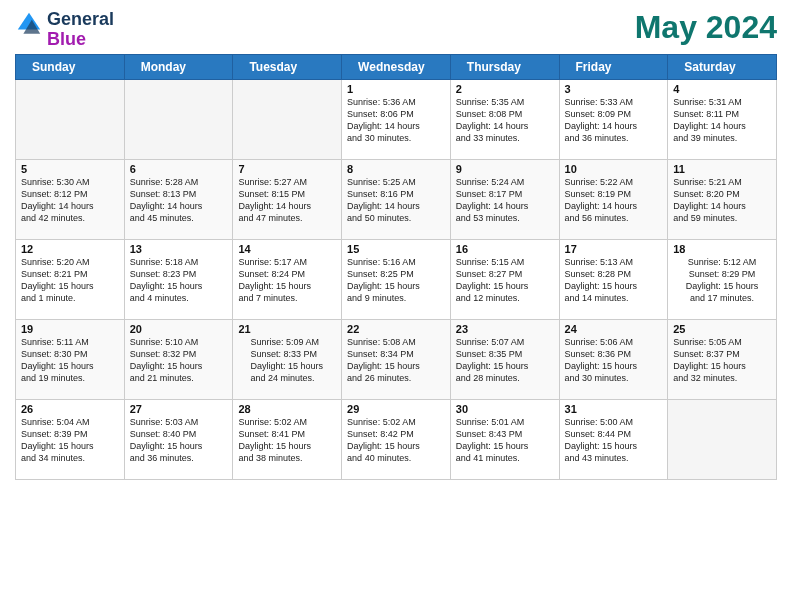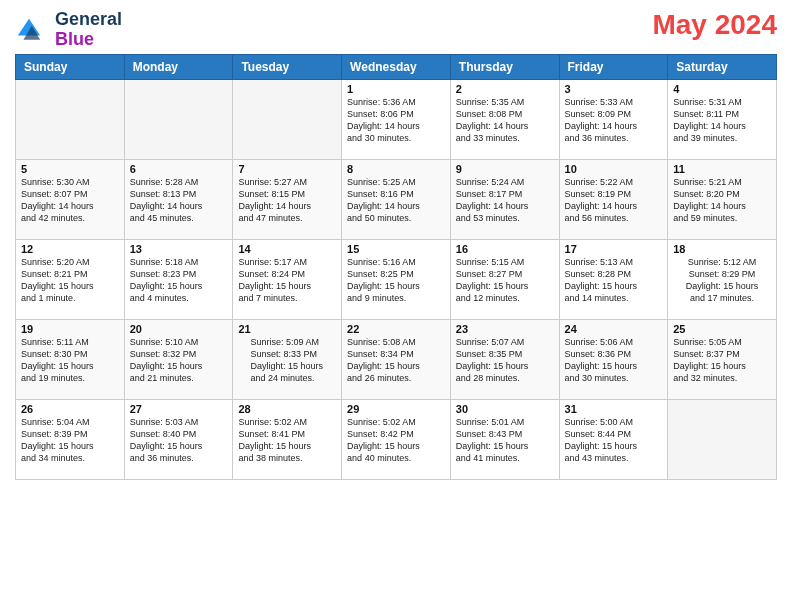--- a/index.html
+++ b/index.html
@@ -15,58 +15,58 @@
       padding: 10px 15px;
     }
     .header-row {
       display: flex;
       align-items: flex-start;
       justify-content: space-between;
       margin-bottom: 4px;
     }
     .logo {
       display: flex;
-      align-items: center;
-      gap: 12px;
+      align-items: flex-start;
+      gap: 4px;
     }
     .logo-text {
       font-size: 18px;
       font-weight: bold;
       color: #1a3a5c;
       line-height: 1.1;
     }
     .logo-blue { color: #a21caf; }
     .logo-icon {
       width: 28px;
       height: 28px;
     }
     .title-block {
       text-align: right;
     }
     .main-title {
-      font-size: 28px;
+      font-size: 32px;
       font-weight: bold;
-      color: #ef4444;
+      color: #0f766e;
       line-height: 1.1;
     }
     .subtitle {
       font-size: 14px;
       color: #333;
     }
     .calendar {
       width: 100%;
       border-collapse: collapse;
       border: 1px solid #ccc;
     }
     .calendar th {
       background: #2979c0;
       color: #fff;
       font-size: 12px;
       font-weight: bold;
-      padding: 5px 8px;
+      padding: 5px 16px;
       text-align: left;
       border: 1px solid #2060a0;
     }
     .calendar td {
       vertical-align: top;
       border: 1px solid #ccc;
       padding: 3px 5px;
       font-size: 9.5px;
       color: #222;
       width: calc(100% / 7);
@@ -158,21 +158,21 @@
             <div class="day-info" style="white-space: pre-line;">Sunrise: 5:31 AM
 Sunset: 8:11 PM
 Daylight: 14 hours
 and 39 minutes.</div>
           </td>
         </tr>
         <tr>
           <td>
             <span class="day-num">5</span>
             <div class="day-info" style="white-space: pre-line;">Sunrise: 5:30 AM
-Sunset: 8:07 PM
+Sunset: 8:12 PM
 Daylight: 14 hours
 and 42 minutes.</div>
           </td>
           <td>
             <span class="day-num">6</span>
             <div class="day-info" style="white-space: pre-line;">Sunrise: 5:28 AM
 Sunset: 8:13 PM
 Daylight: 14 hours
 and 45 minutes.</div>
           </td>

